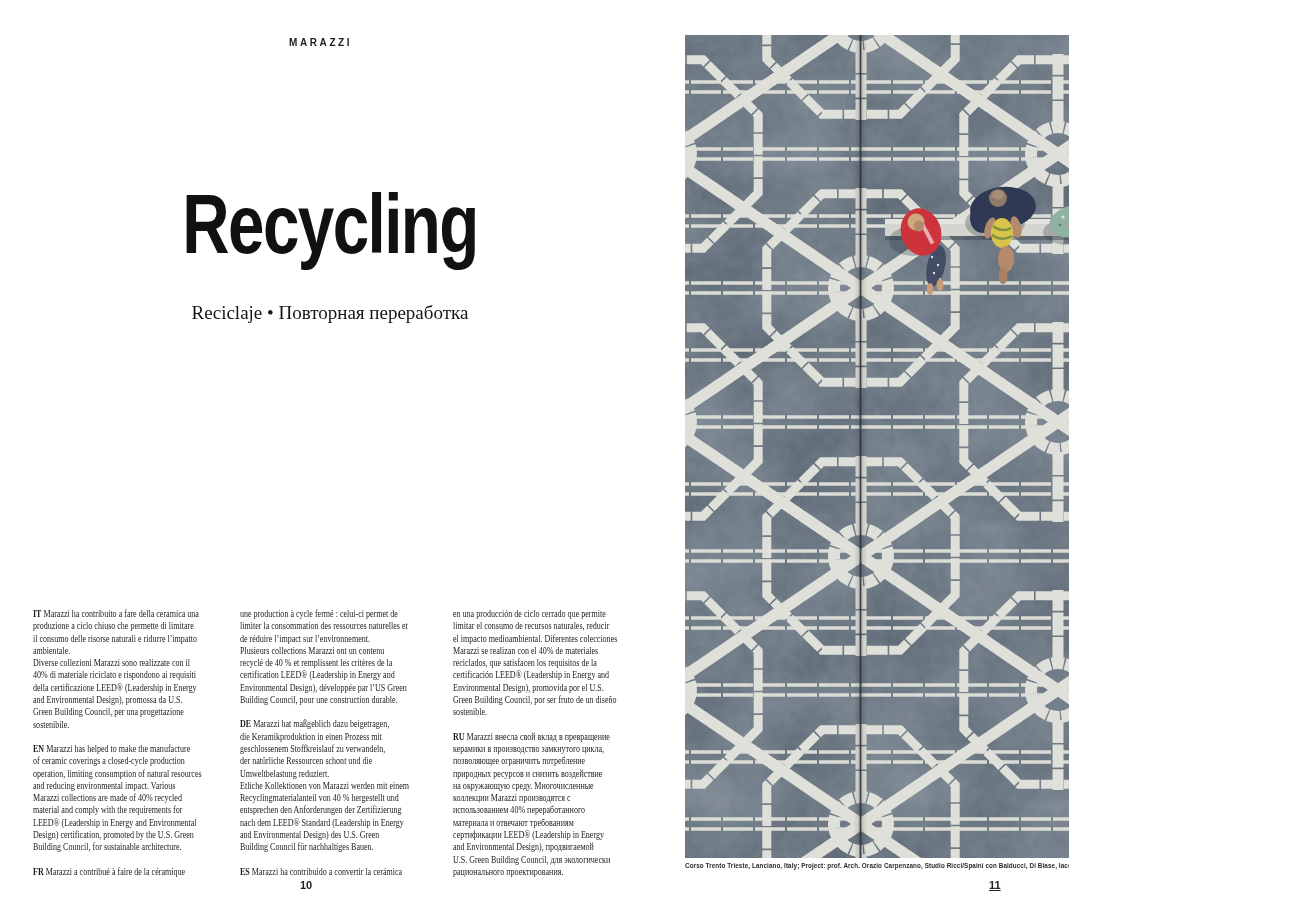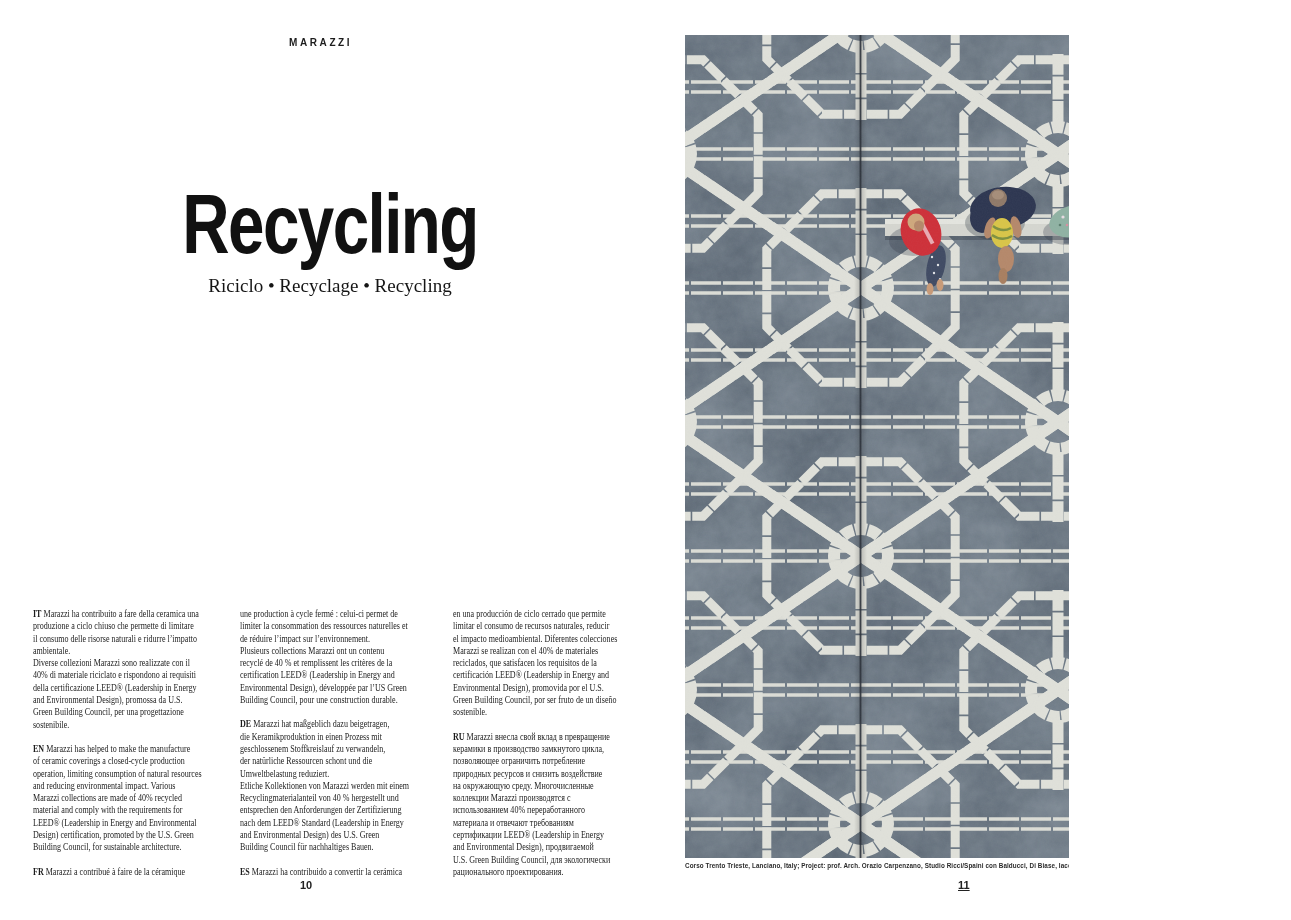--- a/index.html
+++ b/index.html
@@ -31,37 +31,37 @@
   .col-1{left:33px;}
   .col-2{left:240px;}
   .col-3{left:453px;}
   .col p{margin:0 0 12px 0;white-space:pre-line;}
   .col b{font-weight:700;}
   .pagenum{
     position:absolute;top:879px;
     font-family:"Liberation Sans", sans-serif;font-size:11px;font-weight:700;color:#222;
   }
   .pagenum.left{left:300px;}
-  .pagenum.right{left:958px;text-decoration:underline;}
+  .pagenum.right{left:989px;text-decoration:underline;}
   .photo-wrap{position:absolute;left:685px;top:35px;width:565px;height:823px;}
   .caption{
     position:absolute;left:685px;top:862px;width:565px;
     font-family:"Liberation Sans", sans-serif;font-size:6.3px;font-weight:700;
     letter-spacing:.1px;color:#2a2a2a;white-space:nowrap;
   }
 </style>
 </head>
 <body>
 
 <div class="spread">
 
   <div class="brand">MARAZZI</div>
 
   <h1 class="main-title">Recycling</h1>
-  <p class="subtitle" style="top:272px;">Riciclo • Recyclage • Recycling</p>
+  <p class="subtitle" style="top:299px;">Reciclaje • Повторная переработка</p>
 
   <div class="col col-1">
     <p><b>IT</b> <span>Marazzi ha contribuito a fare della ceramica una
 produzione a ciclo chiuso che permette di limitare
 il consumo delle risorse naturali e ridurre l’impatto
 ambientale.
 Diverse collezioni Marazzi sono realizzate con il
 40% di materiale riciclato e rispondono ai requisiti
 della certificazione LEED® (Leadership in Energy
 and Environmental Design), promossa da U.S.

